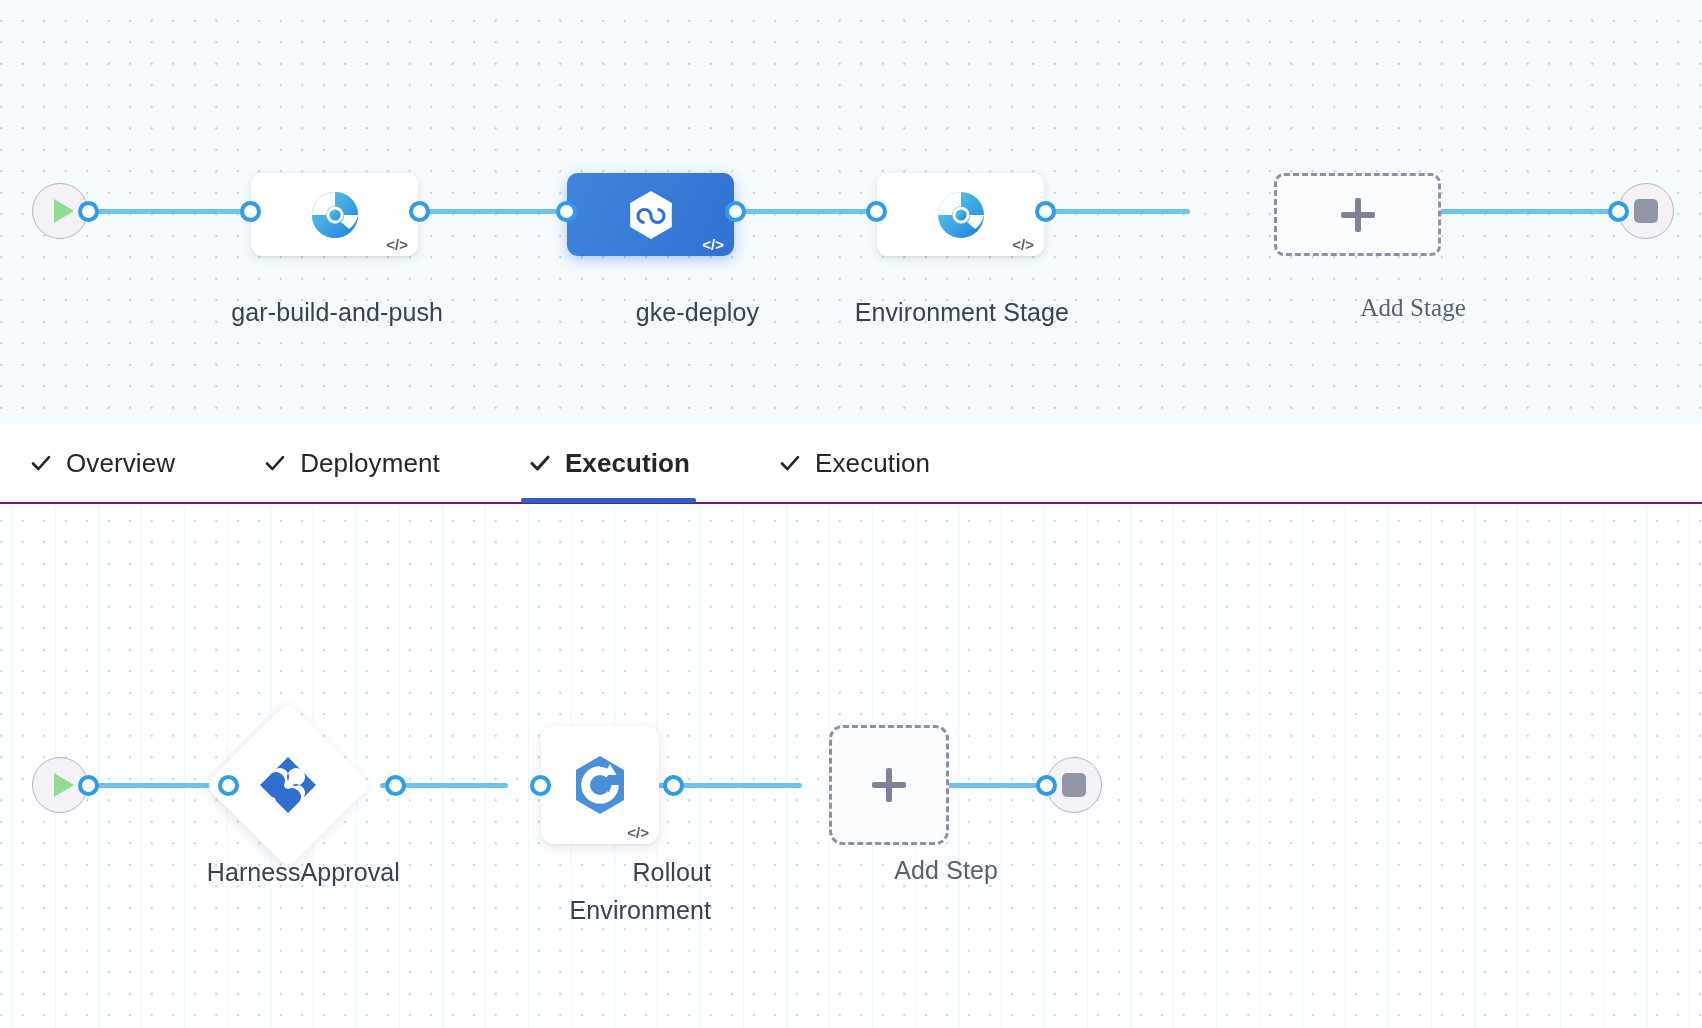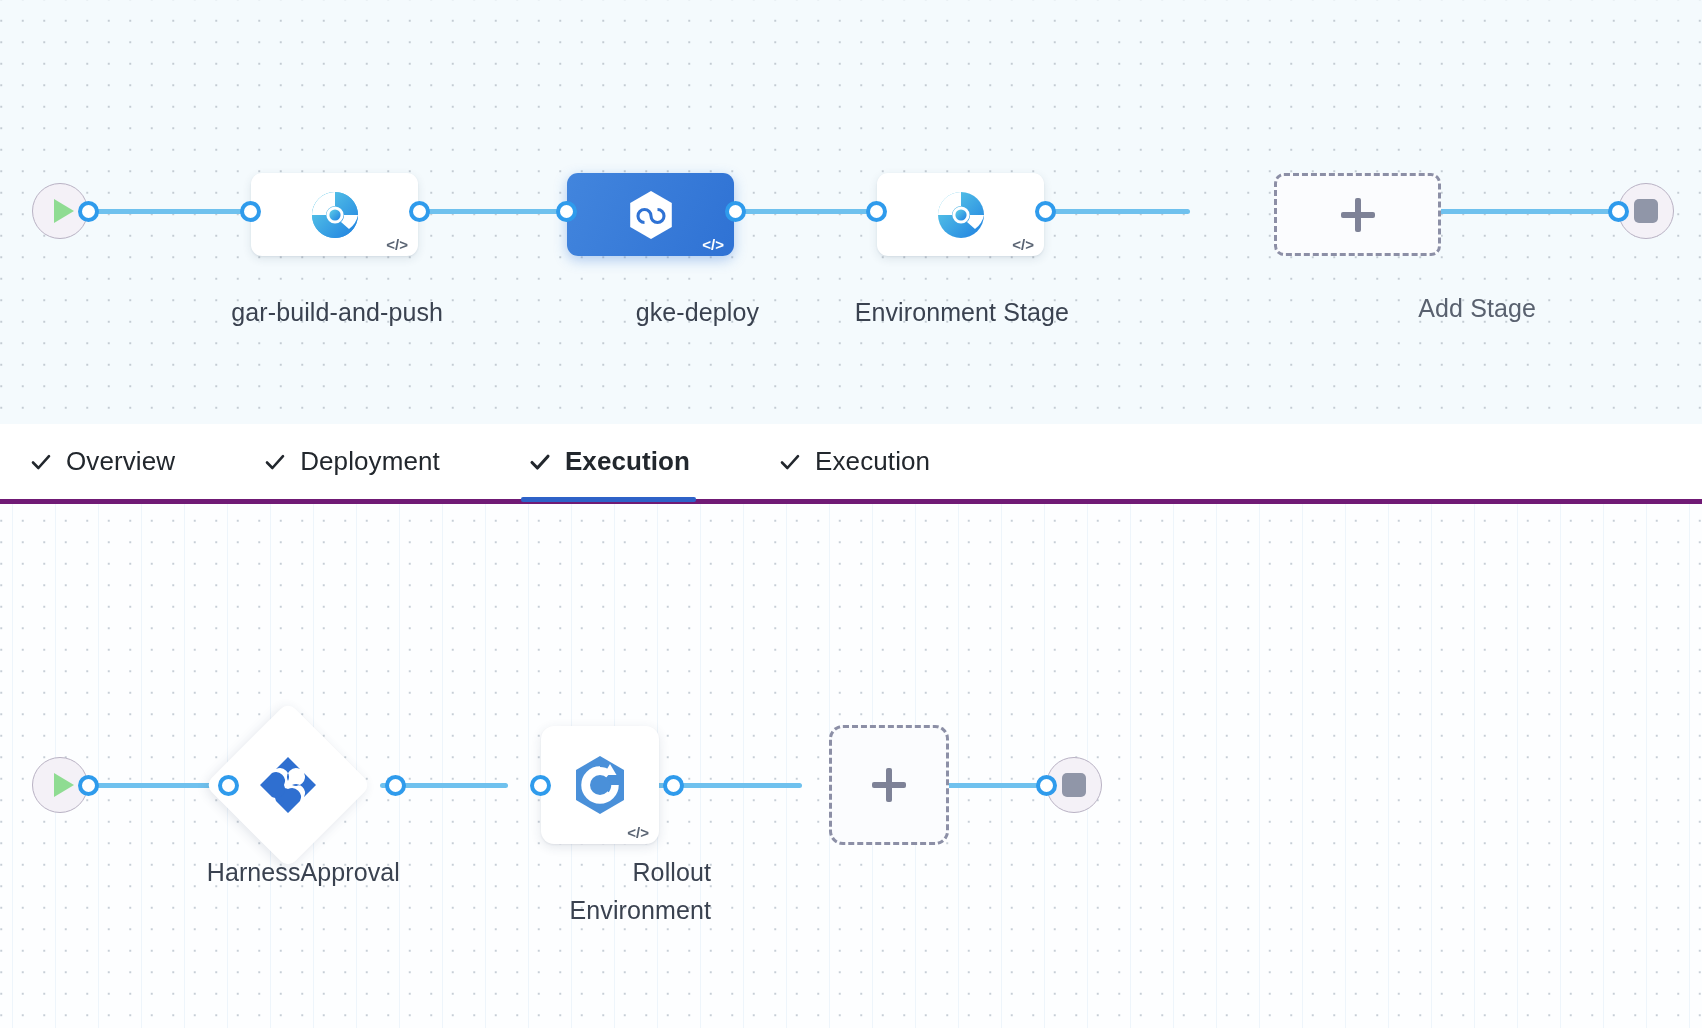--- a/index.html
+++ b/index.html
@@ -21,21 +21,21 @@
     background-position: 12px 10px;
     overflow: hidden;
   }
 
   
   .tab-bar {
     position: relative;
     width: 1702px;
     height: 80px;
     background: #ffffff;
-    border-bottom: 5px solid #701a75;
+    border-bottom: 2px solid #701a75;
     display: flex;
     align-items: center;
     padding-left: 22px;
   }
   .tab {
     position: relative;
     height: 80px;
     display: flex;
     align-items: center;
     gap: 14px;
@@ -286,21 +286,21 @@
     </span>
     <span class="code-tag">&lt;/&gt;</span>
   </div>
   <div class="port" style="left:866px; top:201px;"></div>
   <div class="port" style="left:1035px; top:201px;"></div>
   <div class="node-label" style="left:851px; top:293px; width:218px;">Environment Stage</div>
 
   <div class="add-node add-stage-node" style="left:1274px; top:173px;">
     <div class="plus-glyph"></div>
   </div>
-  <div class="node-label muted" style="left:1318px; top:289px; width:218px;">Add Stage</div>
+  <div class="node-label muted" style="left:1248px; top:289px; width:218px;font-family:Liberation Serif, serif;">Add Stage</div>
 
   <div class="port" style="left:1608px; top:201px;"></div>
   <div class="terminal" style="left:1618px; top:183px;">
     <div class="stop-sq"></div>
   </div>
 </div>
 
 <div class="tab-bar">
 
   <div class="tab">
@@ -380,18 +380,19 @@
     </span>
     <span class="code-tag">&lt;/&gt;</span>
   </div>
   <div class="port" style="left:530px; top:271px;"></div>
   <div class="port" style="left:663px; top:271px;"></div>
   <div class="node-label" style="left:489px; top:349px; width:222px;">Rollout Environment</div>
 
   <div class="add-node add-step-node" style="left:829px; top:221px;">
     <div class="plus-glyph"></div>
   </div>
+  <div class="node-label muted" style="left:780px; top:347px; width:218px;">Add Step</div>
 
   <div class="port" style="left:1036px; top:271px;"></div>
   <div class="terminal" style="left:1046px; top:253px;">
     <div class="stop-sq"></div>
   </div>
 </div>
 
 </body></html>

